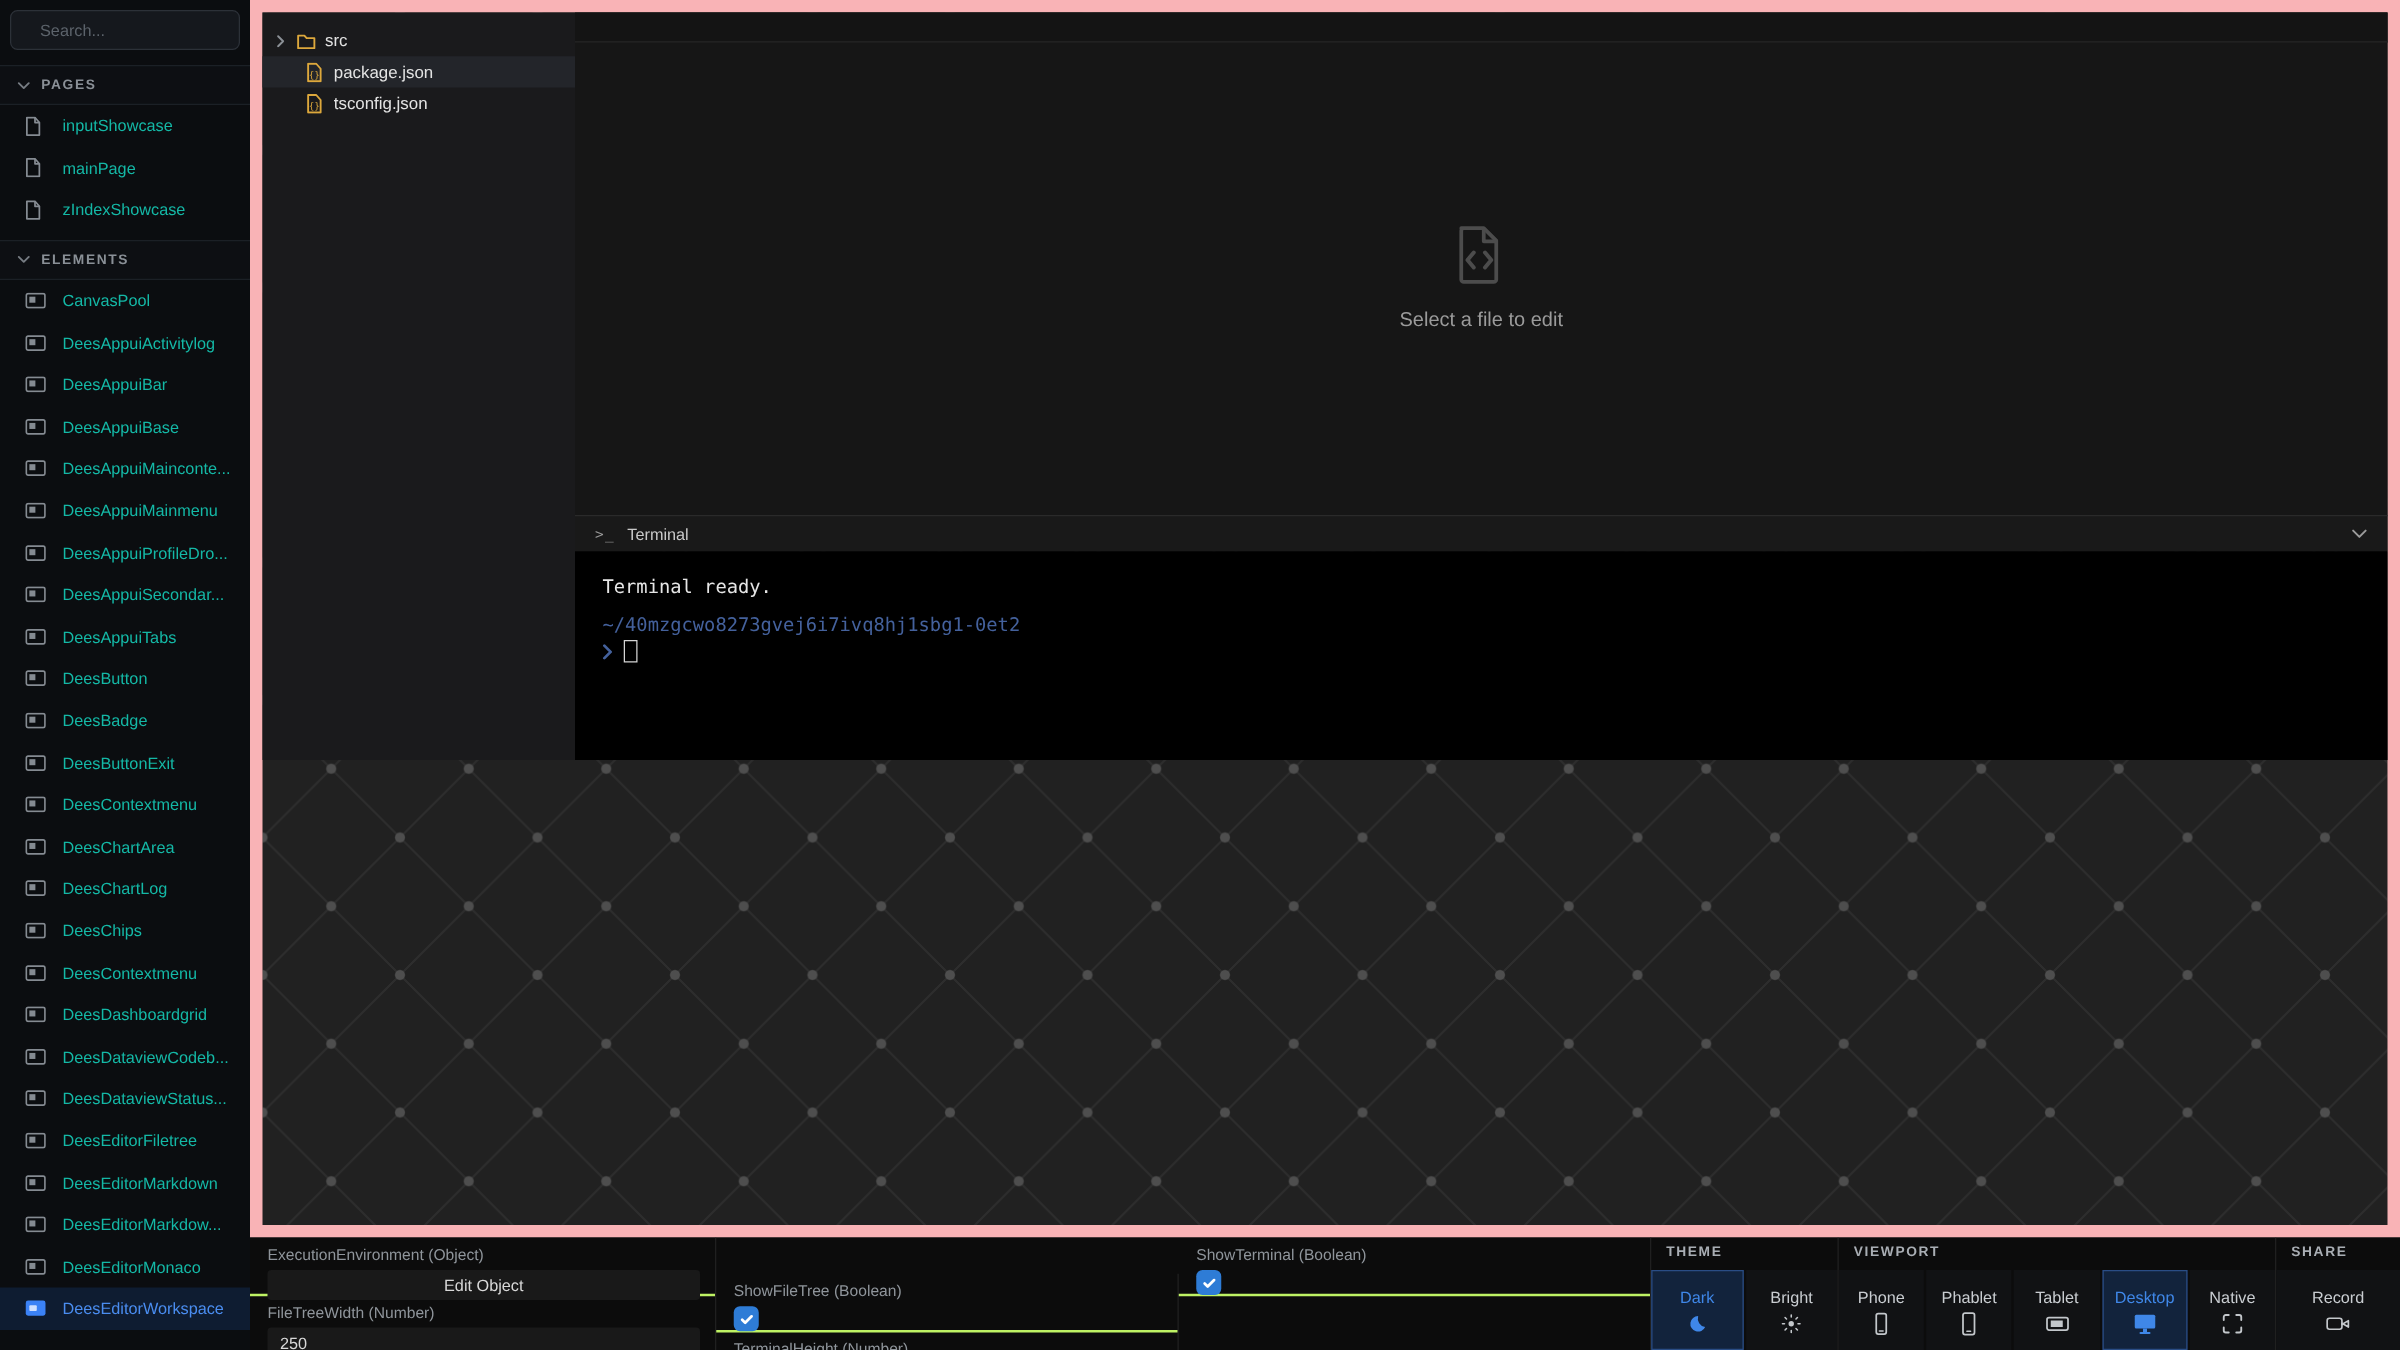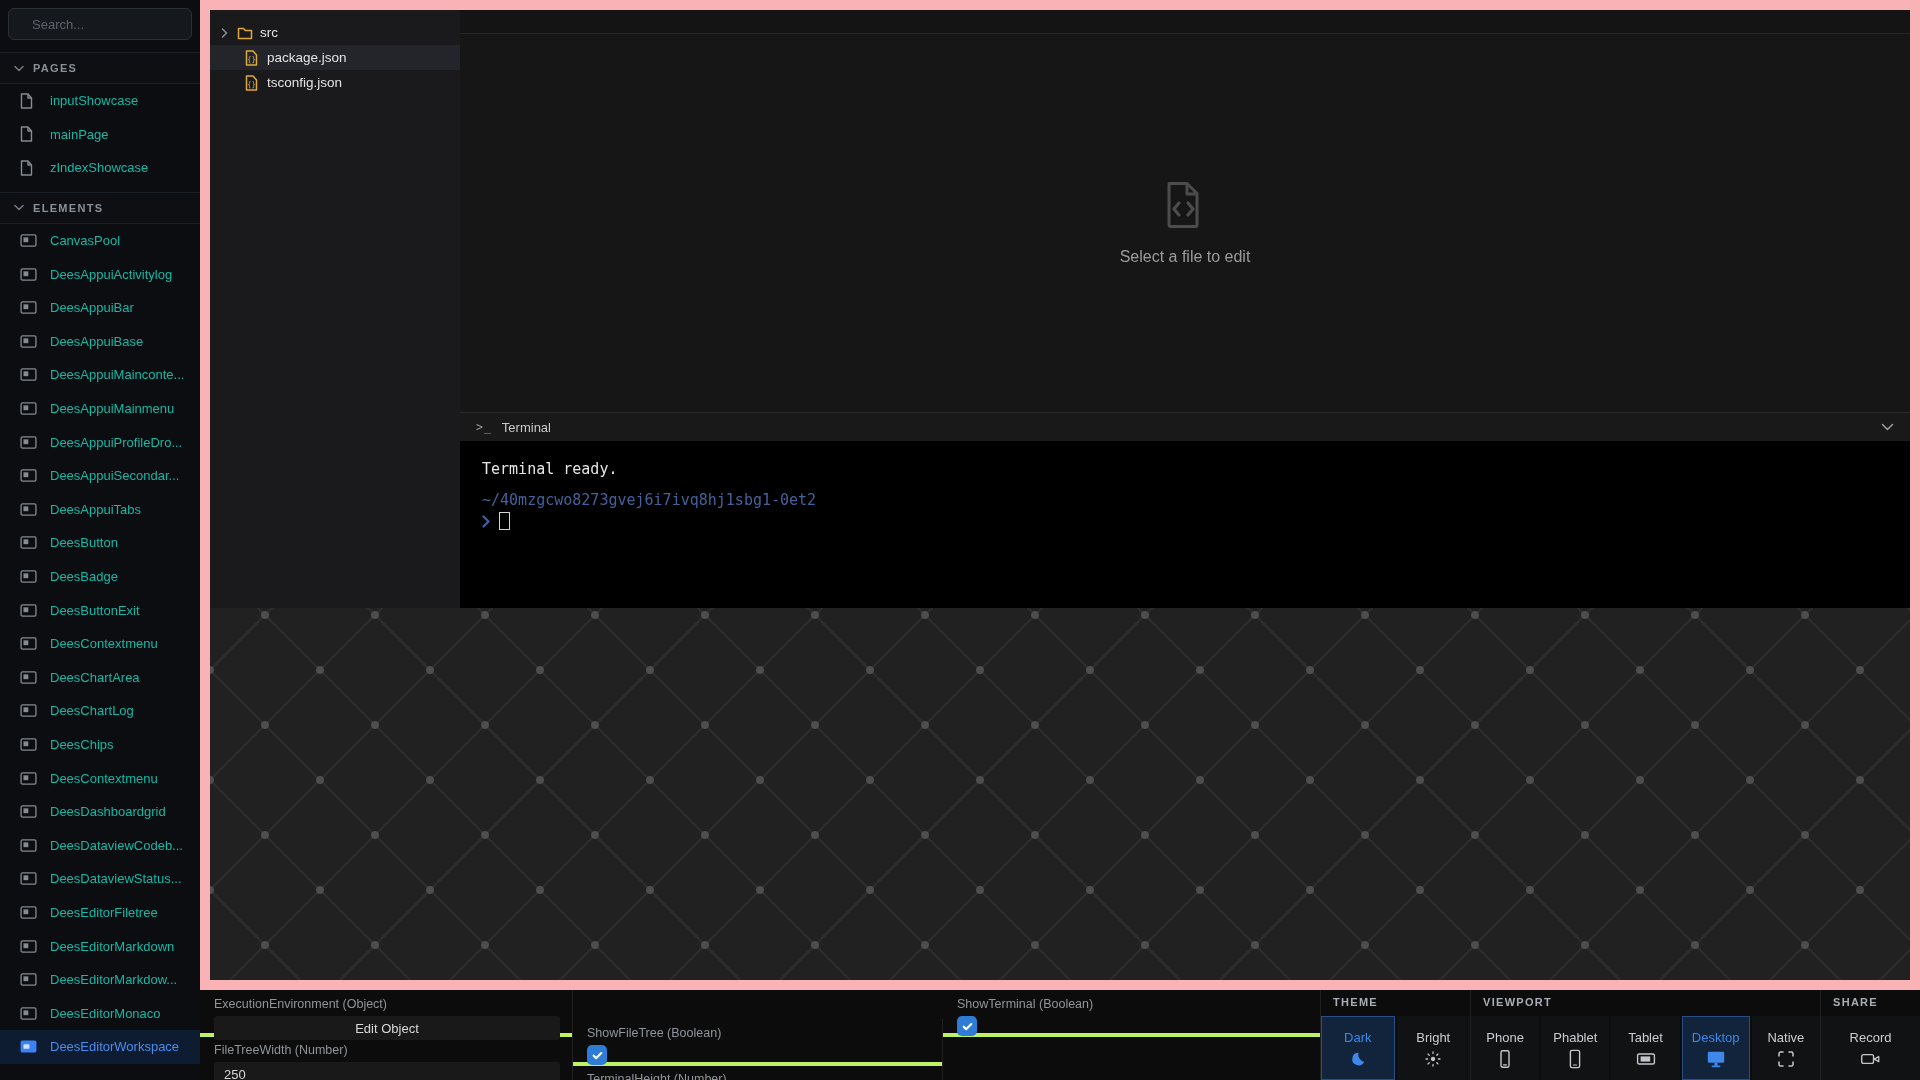--- a/index.html
+++ b/index.html
@@ -51,21 +51,21 @@
   .terminal-body{flex:1;background:#000;padding:19px 22px;box-sizing:border-box;
        font-family:"DejaVu Sans Mono",monospace;font-size:15px;color:#e6e6e6;}
   .term-path{color:#44619c;margin-top:13px;}
   .term-prompt-line{margin-top:3px;display:flex;align-items:center;gap:9px;}
   .term-cursor{display:inline-block;width:9px;height:16px;border:1.5px solid #d5d5d5;}
 
   
   .bottom-bar{position:absolute;left:200px;top:990px;width:1720px;height:90px;background:#0c0c0c;
        display:flex;overflow:hidden;}
   .prop-col{box-sizing:border-box;border-right:1px solid #202020;display:flex;flex-direction:column;flex:none;}
-  .prop-col .prow1{height:47px;box-sizing:border-box;border-bottom:4px solid #bef264;padding:7px 12px 0 14px;}
+  .prop-col .prow1{height:47px;box-sizing:border-box;border-bottom:2px solid #bef264;padding:7px 12px 0 14px;}
   .prop-col .prow2{flex:1;padding:6px 12px 0 14px;}
   .prop-label{color:#8f959b;font-size:12.5px;}
   .edit-object-btn{margin-top:5px;width:100%;height:24px;background:#191919;border:none;border-radius:3px;
        color:#d8d8d8;font-size:13px;font-family:inherit;cursor:pointer;display:block;}
   .prop-input{margin-top:5px;width:100%;box-sizing:border-box;height:24px;background:#191919;border:none;
        border-radius:3px;color:#d8d8d8;font-size:13px;padding:0 10px;font-family:inherit;outline:none;}
   .checkbox{margin-top:5px;width:20px;height:20px;background:#2e7cd6;border-radius:5px;
        display:flex;align-items:center;justify-content:center;cursor:pointer;}
   .tool-section{box-sizing:border-box;border-left:1px solid #202020;display:flex;flex-direction:column;flex:none;}
   .tool-header{height:17px;padding:6px 0 0 12px;color:#a9aeb4;font-size:11px;font-weight:700;letter-spacing:1.3px;}

